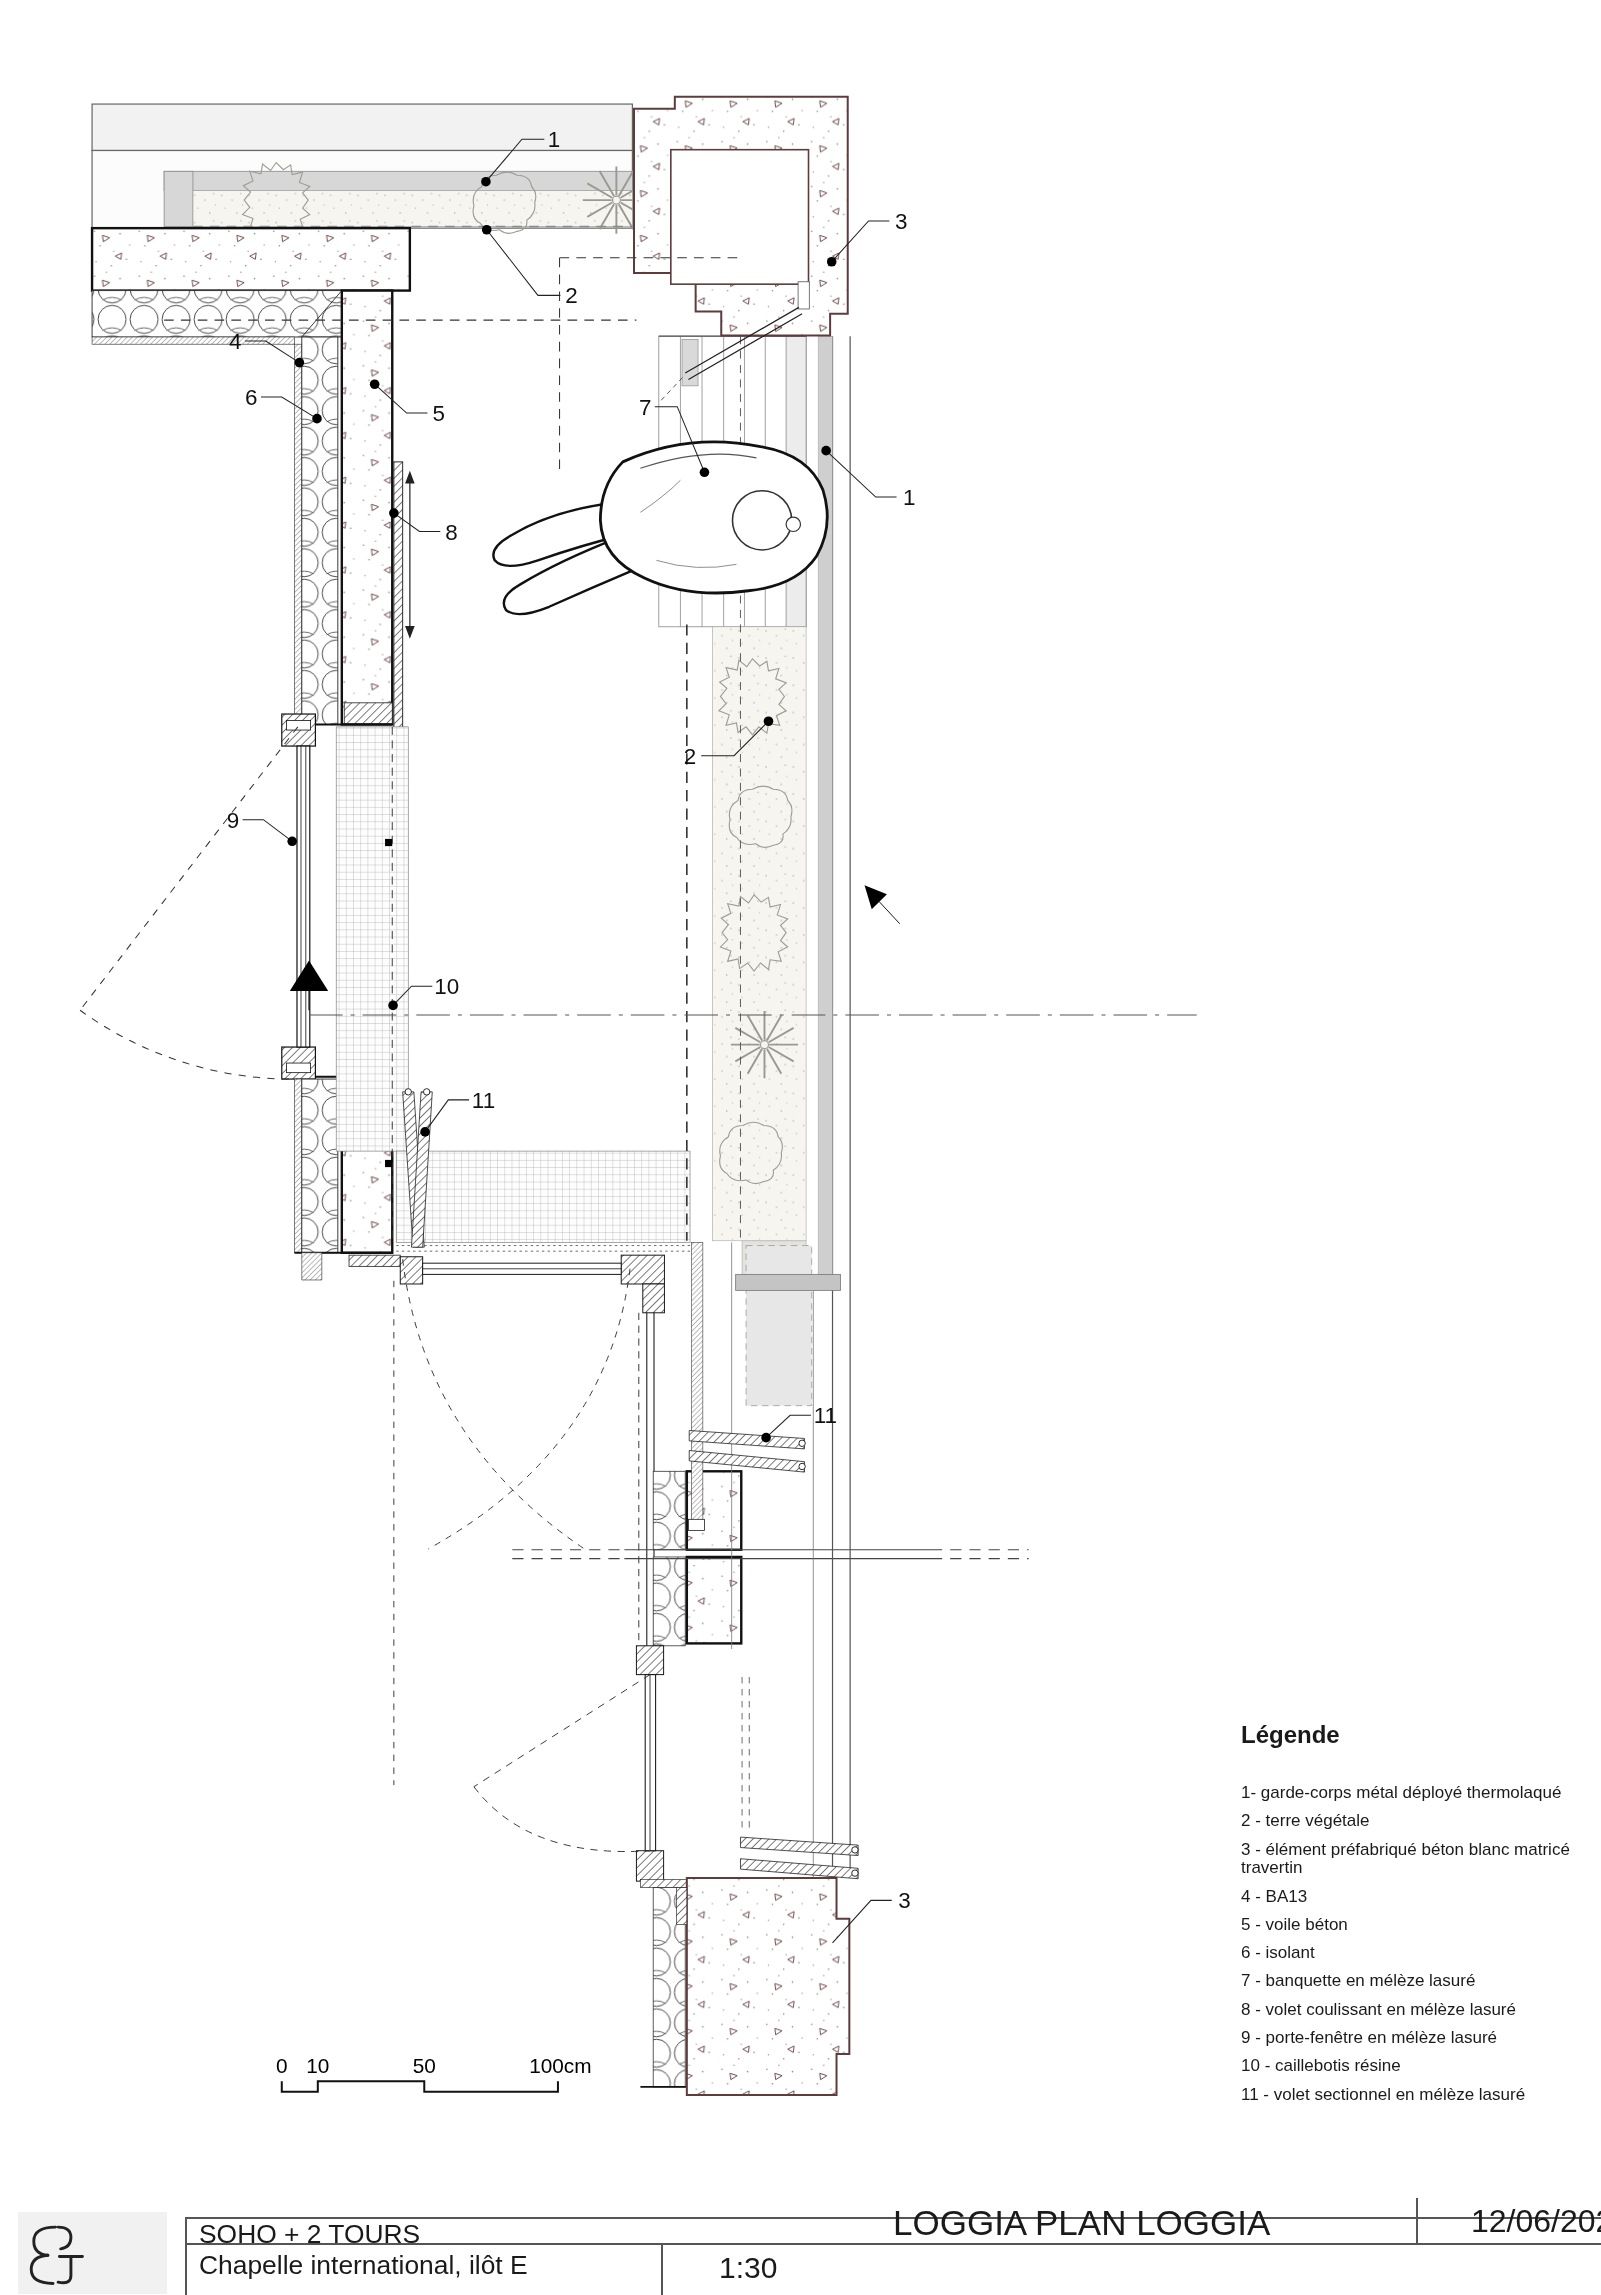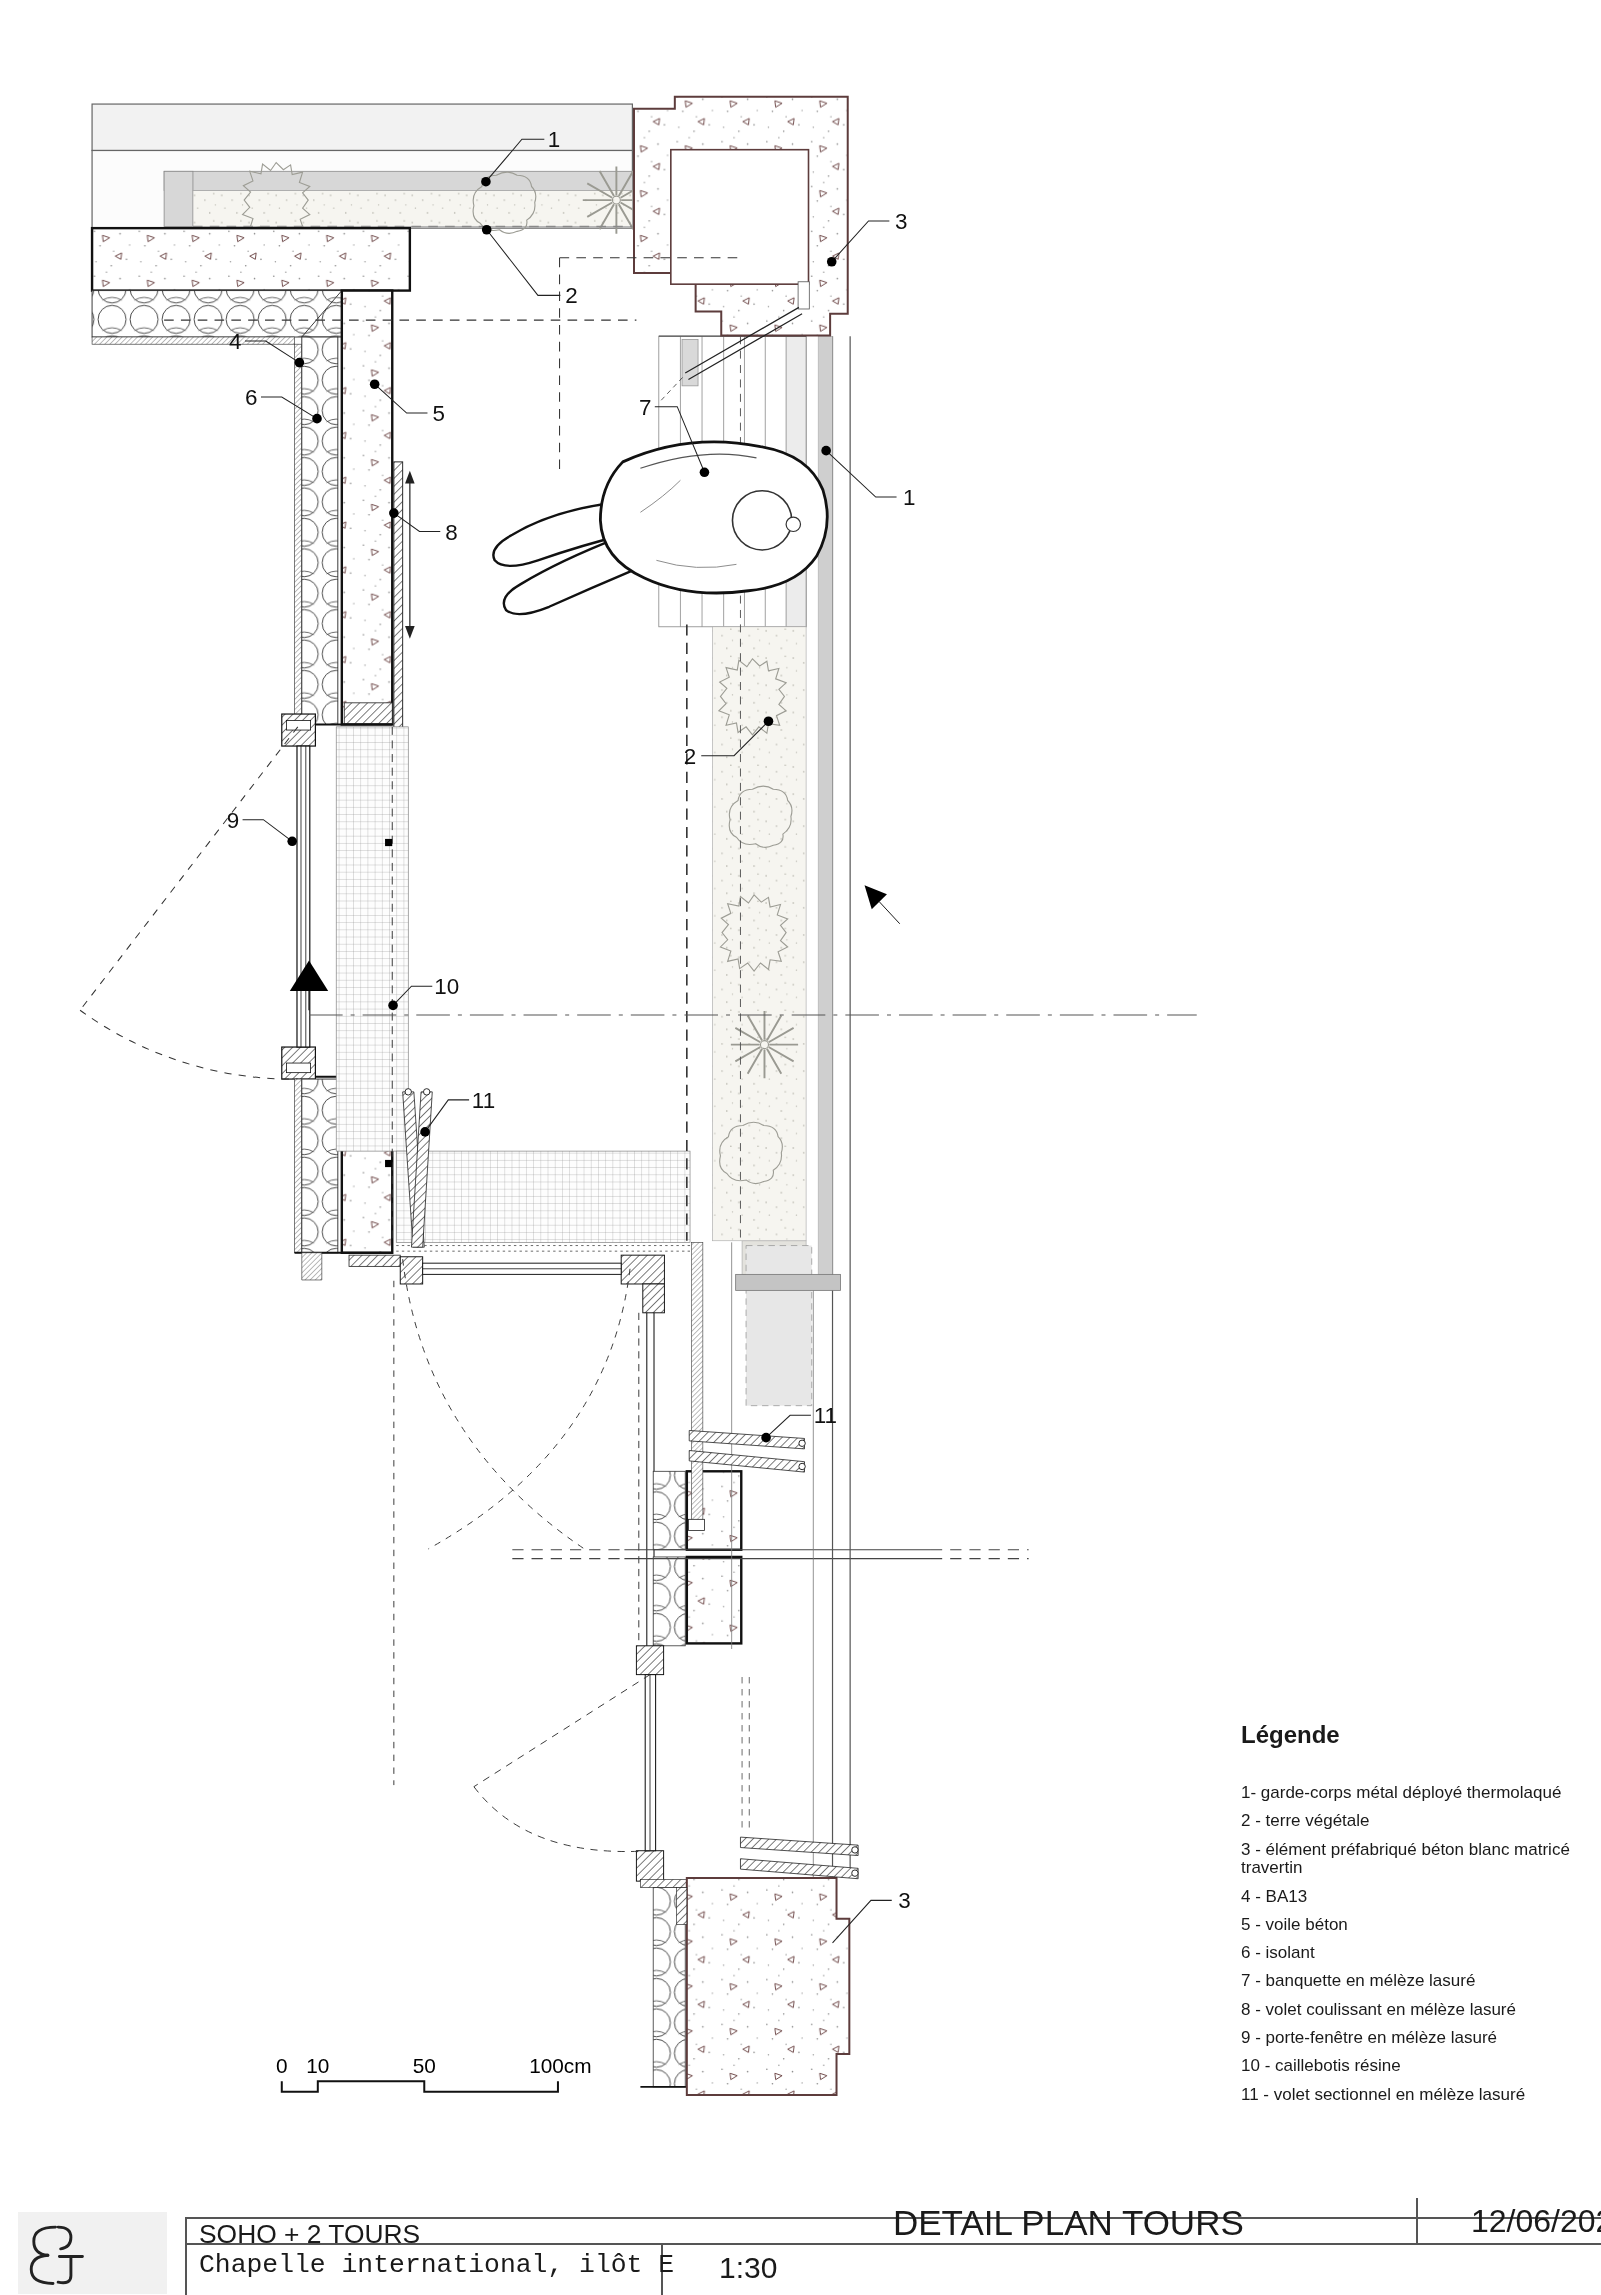--- a/index.html
+++ b/index.html
@@ -8,21 +8,21 @@
   .page svg{position:absolute;left:0;top:0;}
   
   .legend{position:absolute;left:1241px;top:1721px;width:364px;}
   .legend .legend-title{font-size:24px;font-weight:bold;margin:0 0 35px 0;}
   .legend .legend-item{font-size:17px;line-height:1.1;margin:0 0 9.6px 0;}
   
   .tb-line{position:absolute;background:#555;}
   .tb-text{position:absolute;white-space:nowrap;}
   .logo-cell{position:absolute;left:17.6px;top:2212px;width:149px;height:82px;background:#f1f1f1;}
   .t-project{left:199px;top:2219px;font-size:26.4px;text-align:center;}
-  .t-location{left:199px;top:2250px;font-size:26.4px;font-family:Liberation Mono, monospace;}
+  .t-location{left:199px;top:2250px;font-size:26.4px;}
   .t-title{left:893px;top:2203px;font-size:35px;}
   .t-scale{left:671px;top:2251px;font-size:30px;margin-left:48px;}
   .t-date{left:1432px;top:2203px;font-size:32px;margin-left:39px;}
 </style>
 </head>
 <body>
 
 <div class="page">
 
 <svg width="1601" height="2295" viewBox="0 0 2000 2867" font-family="Liberation Sans, sans-serif">
@@ -395,19 +395,19 @@
 
   </div>
   <div class="tb-line" style="left:185px;top:2217px;width:1416px;height:1.6px"></div>
   <div class="tb-line" style="left:185px;top:2217px;width:1.6px;height:78px"></div>
   <div class="tb-line" style="left:185px;top:2243px;width:1416px;height:1.6px"></div>
   <div class="tb-line" style="left:661px;top:2243px;width:1.6px;height:53px"></div>
   <div class="tb-line" style="left:1416px;top:2198px;width:1.6px;height:45px"></div>
 
   <div class="tb-text t-project">SOHO + 2 TOURS</div>
   <div class="tb-text t-location">Chapelle international, ilôt E</div>
-  <div class="tb-text t-title">DETAIL PLAN TOURS</div>
+  <div class="tb-text t-title">LOGGIA PLAN LOGGIA</div>
   <div class="tb-text t-scale">1:30</div>
   <div class="tb-text t-date">12/06/2020</div>
 </div>
 
 </div>
 
 
 </body></html>

